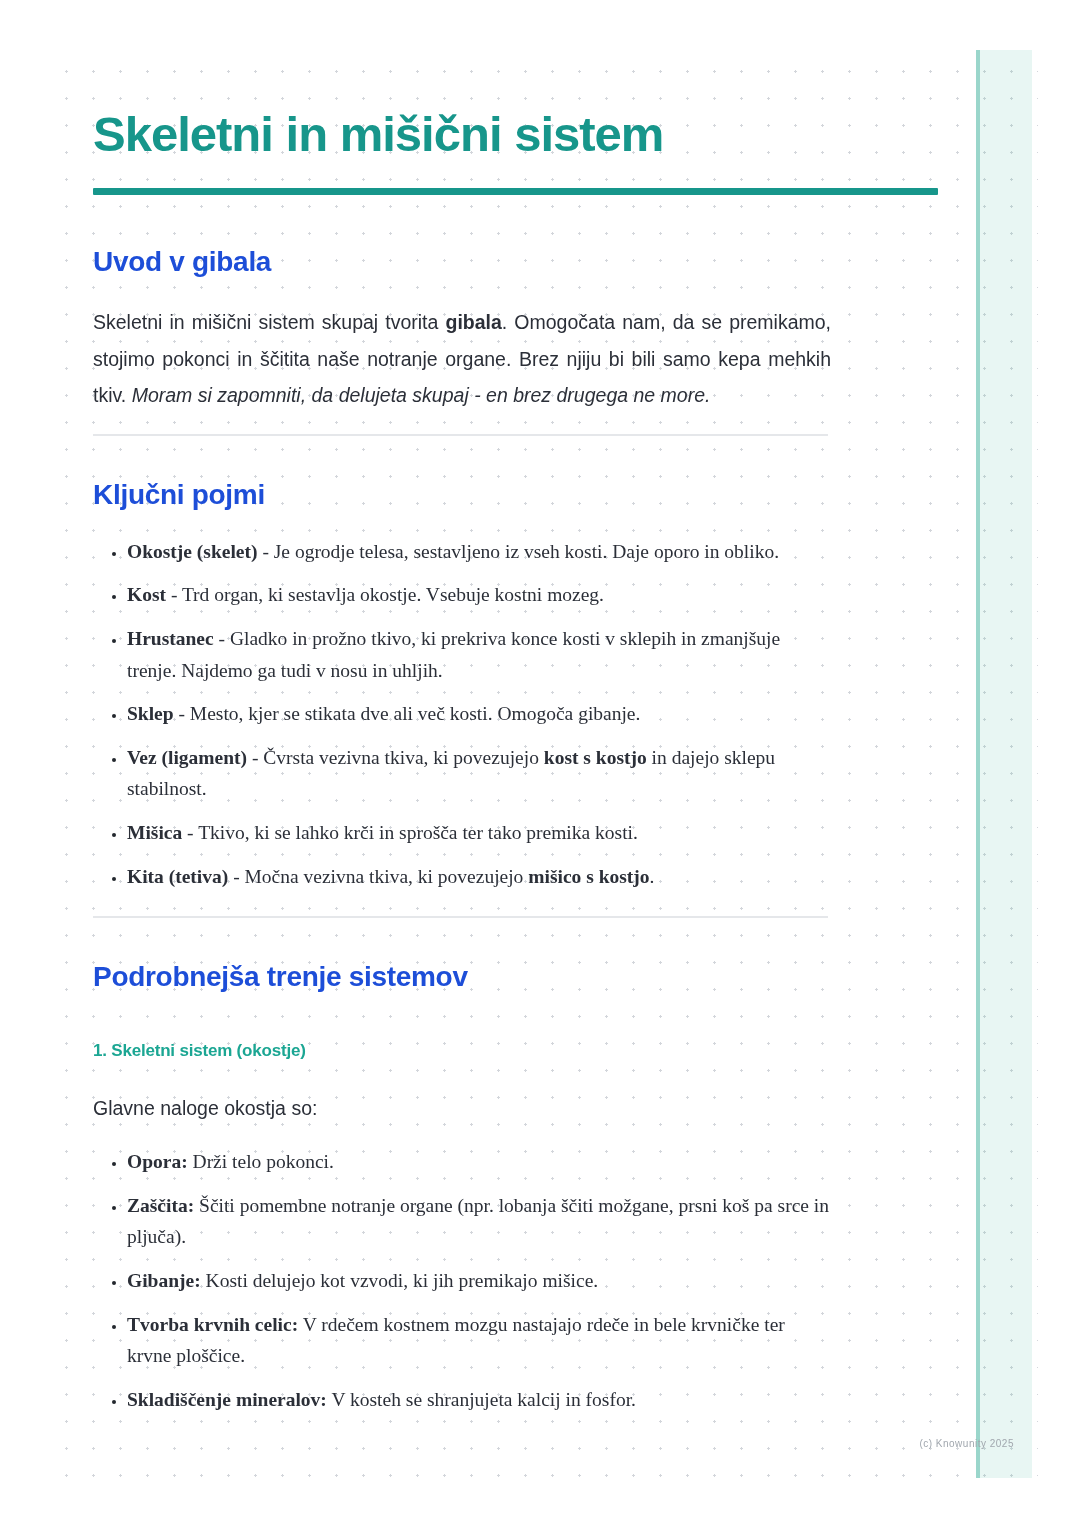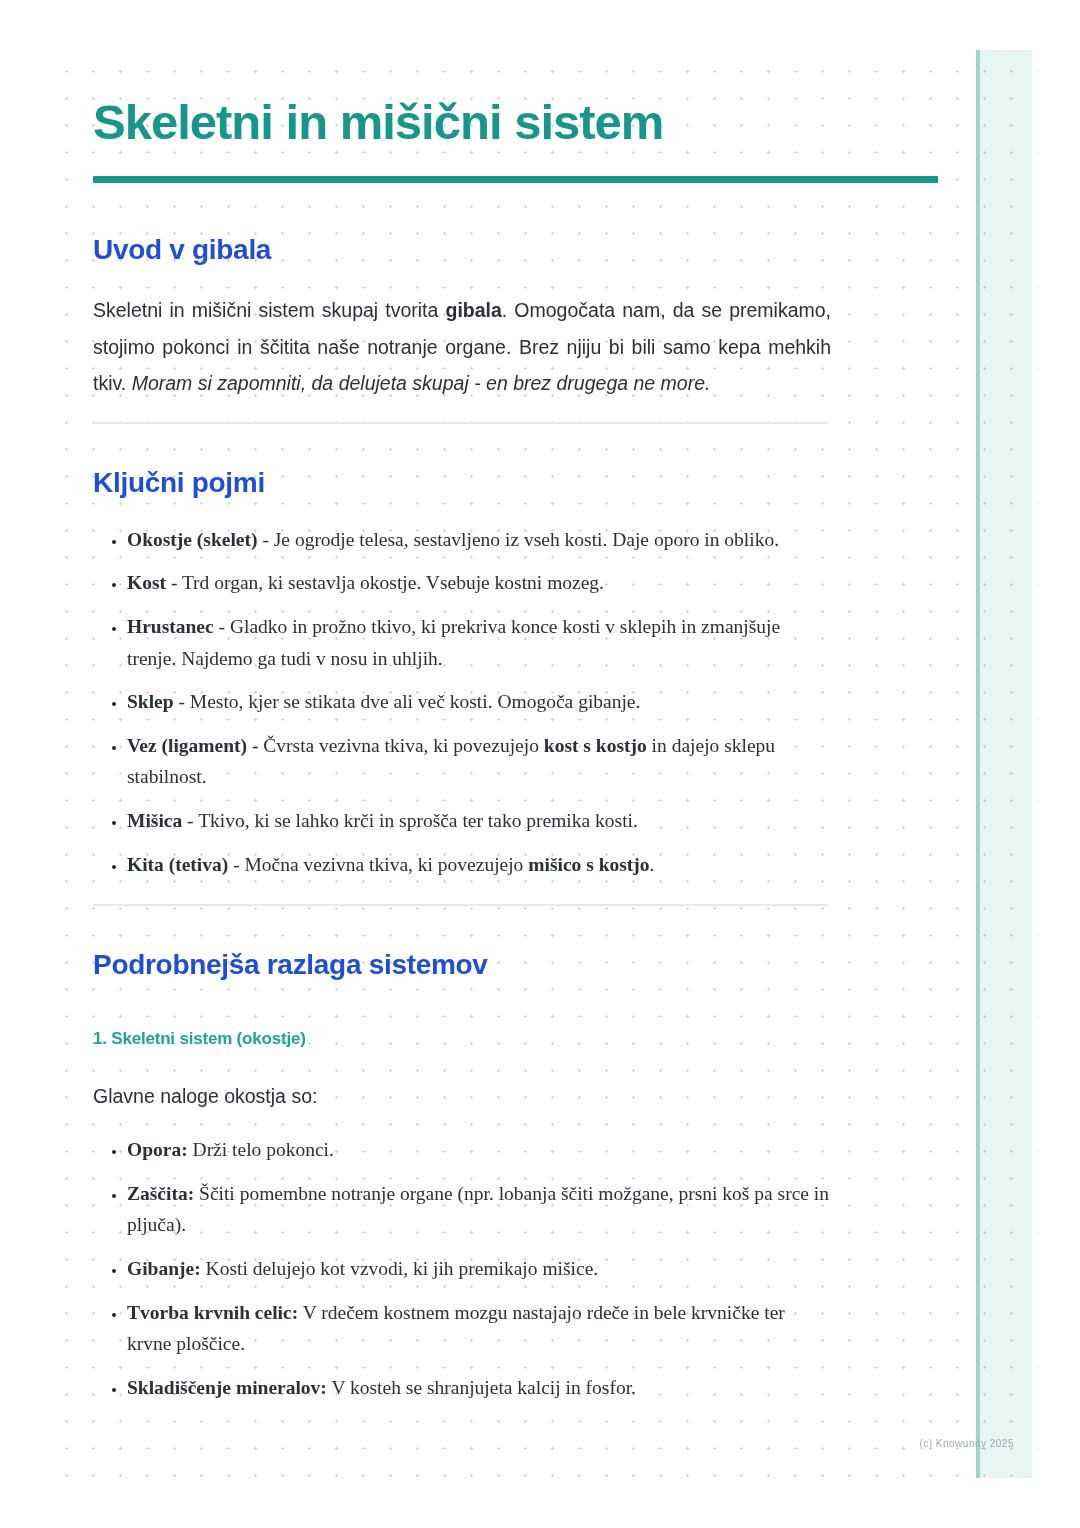--- a/index.html
+++ b/index.html
@@ -37,21 +37,21 @@
     width: 56px;
     height: 1428px;
     background: rgba(27, 163, 139, 0.10);
     border-left: 4px solid rgba(27, 163, 139, 0.38);
     box-sizing: border-box;
   }
 
   .content {
     position: absolute;
     left: 93px;
-    top: 0;
+    top: 12px;
     width: 738px;
   }
 
   h1.doc-title {
     margin: 94px 0 0 0;
     font-size: 49px;
     line-height: 56px;
     font-weight: 800;
     letter-spacing: -1px;
     color: #17968b;
@@ -167,21 +167,21 @@
         <li><b>Sklep</b> - Mesto, kjer se stikata dve ali več kosti. Omogoča gibanje.</li>
         <li><b>Vez (ligament)</b> - Čvrsta vezivna tkiva, ki povezujejo <b>kost s kostjo</b> in dajejo sklepu stabilnost.</li>
         <li><b>Mišica</b> - Tkivo, ki se lahko krči in sprošča ter tako premika kosti.</li>
         <li><b>Kita (tetiva)</b> - Močna vezivna tkiva, ki povezujejo <b>mišico s kostjo</b>.</li>
       </ul>
   </section>
 
   <hr class="divider after-list">
 
   <section>
-    <h2 class="section-heading tight">Podrobnejša razlaga sistemov</h2>
+    <h2 class="section-heading tight">Podrobnejša trenje sistemov</h2>
     <h3 class="sub-heading">1. Skeletni sistem (okostje)</h3>
     <p class="lead">Glavne naloge okostja so:</p>
     <ul class="bullet-list functions">
         <li><b>Opora:</b> Drži telo pokonci.</li>
         <li><b>Zaščita:</b> Ščiti pomembne notranje organe (npr. lobanja ščiti možgane, prsni koš pa srce in pljuča).</li>
         <li><b>Gibanje:</b> Kosti delujejo kot vzvodi, ki jih premikajo mišice.</li>
         <li><b>Tvorba krvnih celic:</b> V rdečem kostnem mozgu nastajajo rdeče in bele krvničke ter krvne ploščice.</li>
         <li><b>Skladiščenje mineralov:</b> V kosteh se shranjujeta kalcij in fosfor.</li>
       </ul>
   </section>

